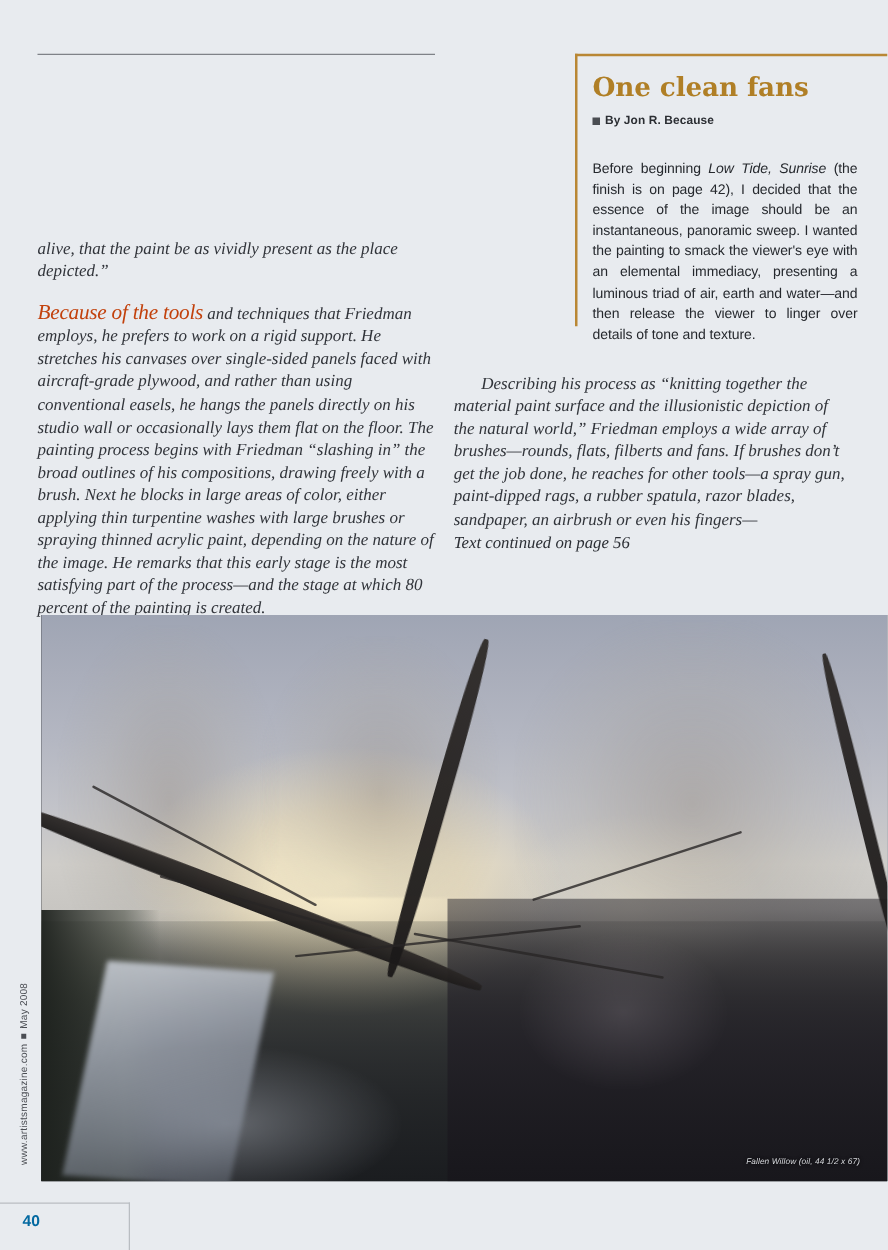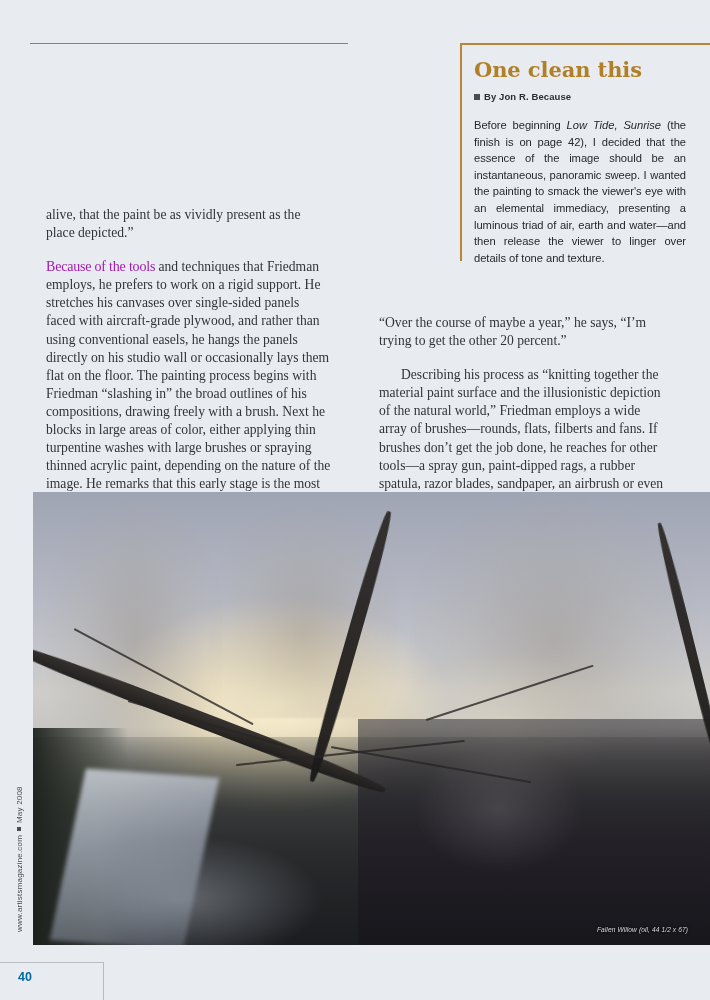--- a/index.html
+++ b/index.html
@@ -85,21 +85,21 @@
     gap: 4px;
   }
   .byline-square {
     display: inline-block;
     width: 6px;
     height: 6px;
     background: #4a4d52;
   }
 
   .sidebar-body {
-    margin: 15px 0 0 14px;
+    margin: 25px 0 0 14px;
     width: 212px;
     font-family: "Liberation Sans", sans-serif;
     font-size: 11.2px;
     line-height: 16.6px;
     text-align: justify;
     color: #25282d;
     letter-spacing: -0.05px;
   }
   .sidebar-body em {
     font-style: italic;
@@ -109,30 +109,31 @@
   .col-left {
     position: absolute;
     left: 30px;
     top: 190px;
     width: 318px;
     font-size: 13.6px;
     line-height: 18.1px;
     color: #31343a;
   }
   .col-left p, .col-right p {
-    margin: 16px;
+    margin: 0;
     text-align: left;
+    font-style: italic;
   }
   .col-left p.gap {
     margin-top: 15px;
   }
   .lead-in {
-    font-size: 14px;
+    font-size: 17px;
     letter-spacing: -0.2px;
-    color: #a21caf;
+    color: #c2410c;
   }
 
   
   .col-right {
     position: absolute;
     left: 363px;
     top: 298px;
     width: 318px;
     font-size: 13.6px;
     line-height: 18.1px;
@@ -317,37 +318,36 @@
 <body>
 
 <div class="page">
 
   <div class="rule-left"></div>
 
   <div class="sidebar-rule-top"></div>
   <div class="sidebar-rule-left"></div>
 
   <div class="sidebar" style="border:0;padding:0;">
-    <h1 class="sidebar-title">One clean this</h1>
+    <h1 class="sidebar-title">One clean fans</h1>
 
     <div class="sidebar-byline">
       <span class="byline-square"></span>
       <span>By Jon R. Because</span>
     </div>
 
     <div class="sidebar-body"><span>Before beginning </span><em>Low Tide, Sunrise</em><span> (the finish is on page 42), I decided that the essence of the image should be an instantaneous, panoramic sweep. I wanted the painting to smack the viewer's eye with an elemental immediacy, presenting a luminous triad of air, earth and water—and then release the viewer to linger over details of tone and texture.</span></div>
   </div>
 
   <div class="col-left">
     <p>alive, that the paint be as vividly present as the place depicted.”</p>
     <p class="gap"><span class="lead-in">Because of the tools</span><span> and techniques that Friedman employs, he prefers to work on a rigid support. He stretches his canvases over single-sided panels faced with aircraft-grade plywood, and rather than using conventional easels, he hangs the panels directly on his studio wall or occasionally lays them flat on the floor. The painting process begins with Friedman “slashing in” the broad outlines of his compositions, drawing freely with a brush. Next he blocks in large areas of color, either applying thin turpentine washes with large brushes or spraying thinned acrylic paint, depending on the nature of the image. He remarks that this early stage is the most satisfying part of the process—and the stage at which 80 percent of the painting is created.</span></p>
   </div>
 
   <div class="col-right">
-    <p>“Over the course of maybe a year,” he says, “I’m trying to get the other 20 percent.”</p>
     <p class="indent">Describing his process as “knitting together the material paint surface and the illusionistic depiction of the natural world,” Friedman employs a wide array of brushes—rounds, flats, filberts and fans. If brushes don’t get the job done, he reaches for other tools—a spray gun, paint-dipped rags, a rubber spatula, razor blades, sandpaper, an airbrush or even his fingers—</p>
     <p class="continued">Text continued on page 56</p>
   </div>
 
   <figure class="artwork" style="margin:0;">
     <div class="art-canvas"></div>
 
     <div class="tree-canopy" style="left:2%;width:26%;"></div>
     <div class="tree-canopy" style="left:26%;width:28%;top:4%;height:46%;"></div>
     <div class="tree-canopy" style="left:56%;width:42%;top:1%;height:54%;"></div>

